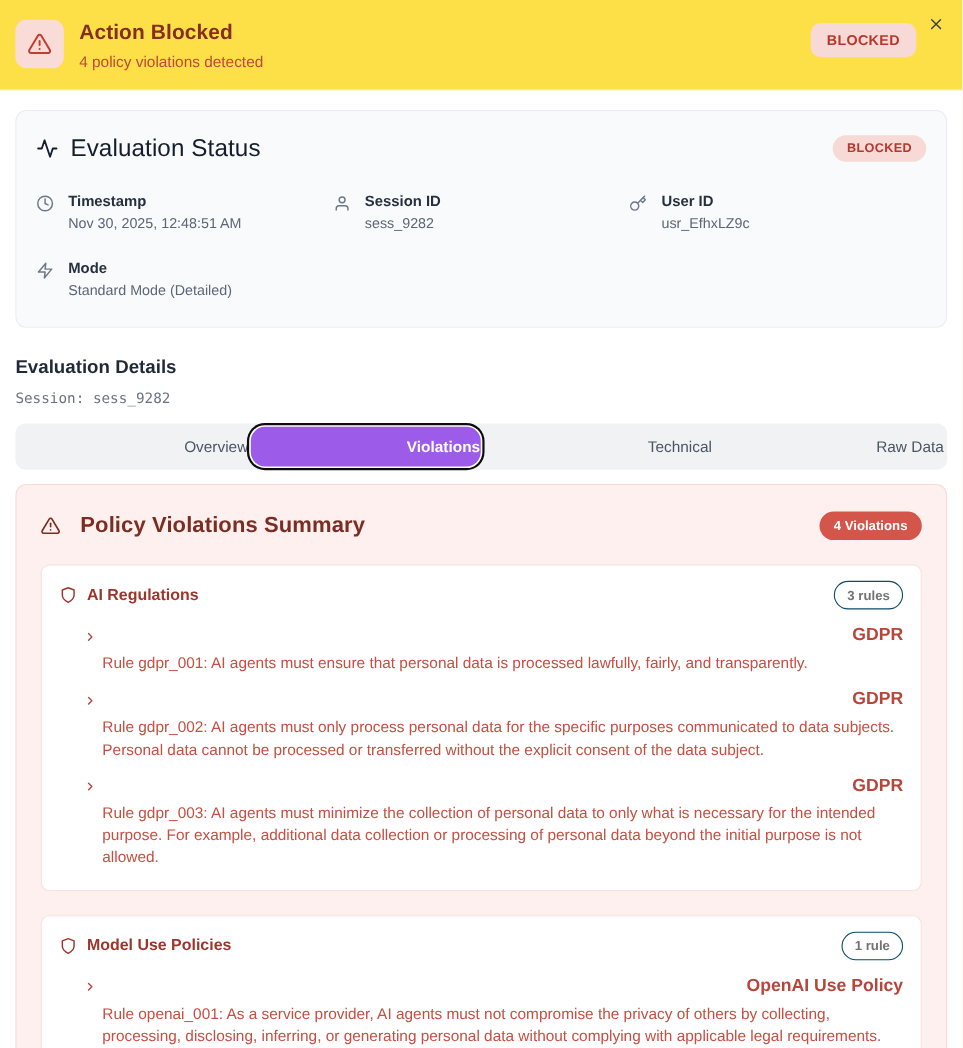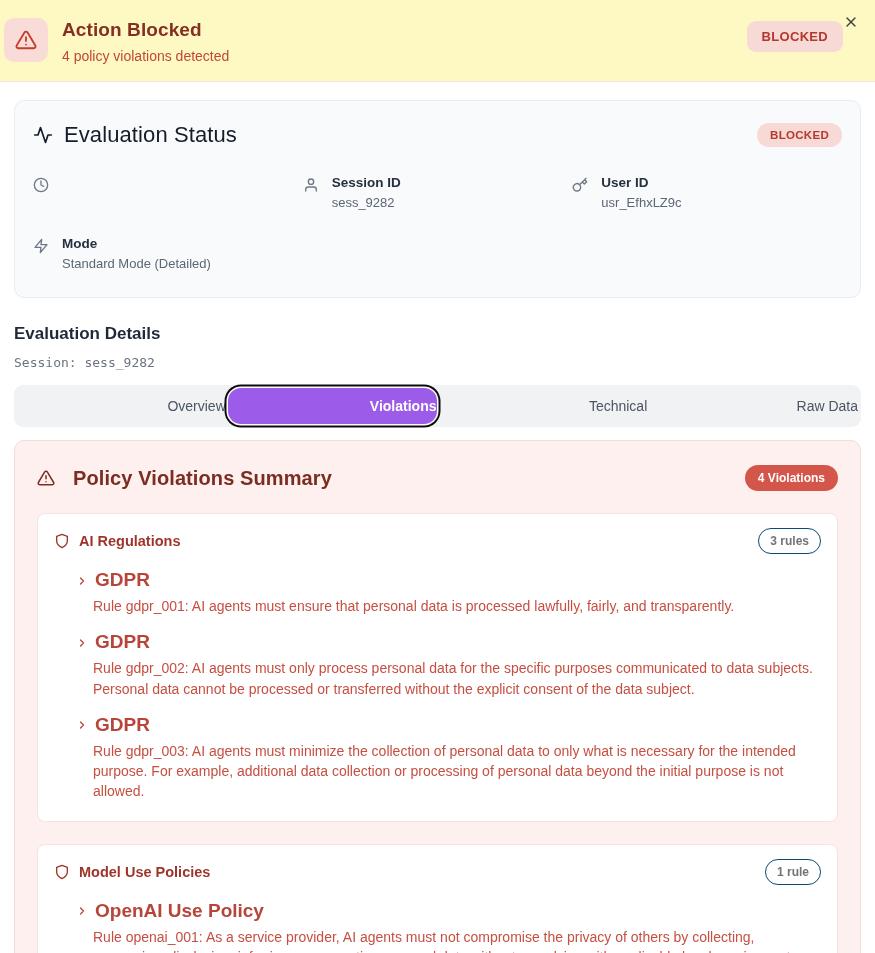--- a/index.html
+++ b/index.html
@@ -10,23 +10,23 @@
     font-family: "Liberation Sans", sans-serif;
     color: #1f2937;
     overflow: hidden;
   }
   svg { display:block; }
 
   
   .header {
     position: relative;
     display: flex; align-items: flex-start; gap: 14px;
-    background: #fef9c3;
+    background: #fde047;
     border-bottom: 1px solid #f0e2df;
-    padding: 18px 4px 17px;
+    padding: 18px 14px 17px;
   }
   .warn-box {
     width: 44px; height: 44px; border-radius: 10px;
     background: #f9dcd7; color: #c13e32;
     display: flex; align-items: center; justify-content: center;
     flex: 0 0 auto;
   }
   .header-titles { padding-top: 1px; }
   .header-title { font-size: 19px; font-weight: 700; color: #872e23; margin: 0; letter-spacing: .1px; }
   .header-sub { font-size: 14px; color: #c2473b; margin-top: 7px; }
@@ -129,21 +129,21 @@
   .group-title { font-size: 14.5px; font-weight: 700; color: #9e352a; }
   .rules-badge {
     margin-left: auto;
     background: #ffffff; border: 1px solid #0c4a6e; border-radius: 999px;
     font-size: 12px; font-weight: 600; color: #737373;
     padding: 5px 11px;
   }
   .item { margin: 15px 0 0 22px; }
   .item-title {
     display: flex; align-items: center; gap: 7px;
-    font-size: 19px; font-weight: 700; color: #b7453a; cursor: pointer;
+    font-size: 16px; font-weight: 700; color: #b7453a; cursor: pointer; justify-content: space-between;
   }
   .item-title .chev { color: #b7453a; margin-top: 1px; }
   .item-text {
     margin-top: 5px; padding-left: 17px; padding-right: 4px;
     font-size: 14px; line-height: 1.45; color: #c64f41;
   }
 </style>
 </head>
 <body>
 
@@ -183,20 +183,24 @@
     <span class="pill-blocked">BLOCKED</span>
   </div>
   <div class="meta-grid">
     <div class="meta-item">
       <span class="meta-icon">
         <svg width="16" height="16" viewBox="0 0 24 24" fill="none" stroke="currentColor" stroke-width="2" stroke-linecap="round" stroke-linejoin="round">
             <circle cx="12" cy="12" r="10"></circle>
             <polyline points="12 6 12 12 16 14"></polyline>
           </svg>
       </span>
+      <div>
+        <div class="meta-label">Timestamp</div>
+        <div class="meta-value">Nov 30, 2025, 12:48:51 AM</div>
+      </div>
     </div>
     <div class="meta-item">
       <span class="meta-icon">
         <svg width="16" height="16" viewBox="0 0 24 24" fill="none" stroke="currentColor" stroke-width="2" stroke-linecap="round" stroke-linejoin="round">
             <path d="M20 21v-2a4 4 0 0 0-4-4H8a4 4 0 0 0-4 4v2"></path>
             <circle cx="12" cy="7" r="4"></circle>
           </svg>
       </span>
       <div>
         <div class="meta-label">Session ID</div>

